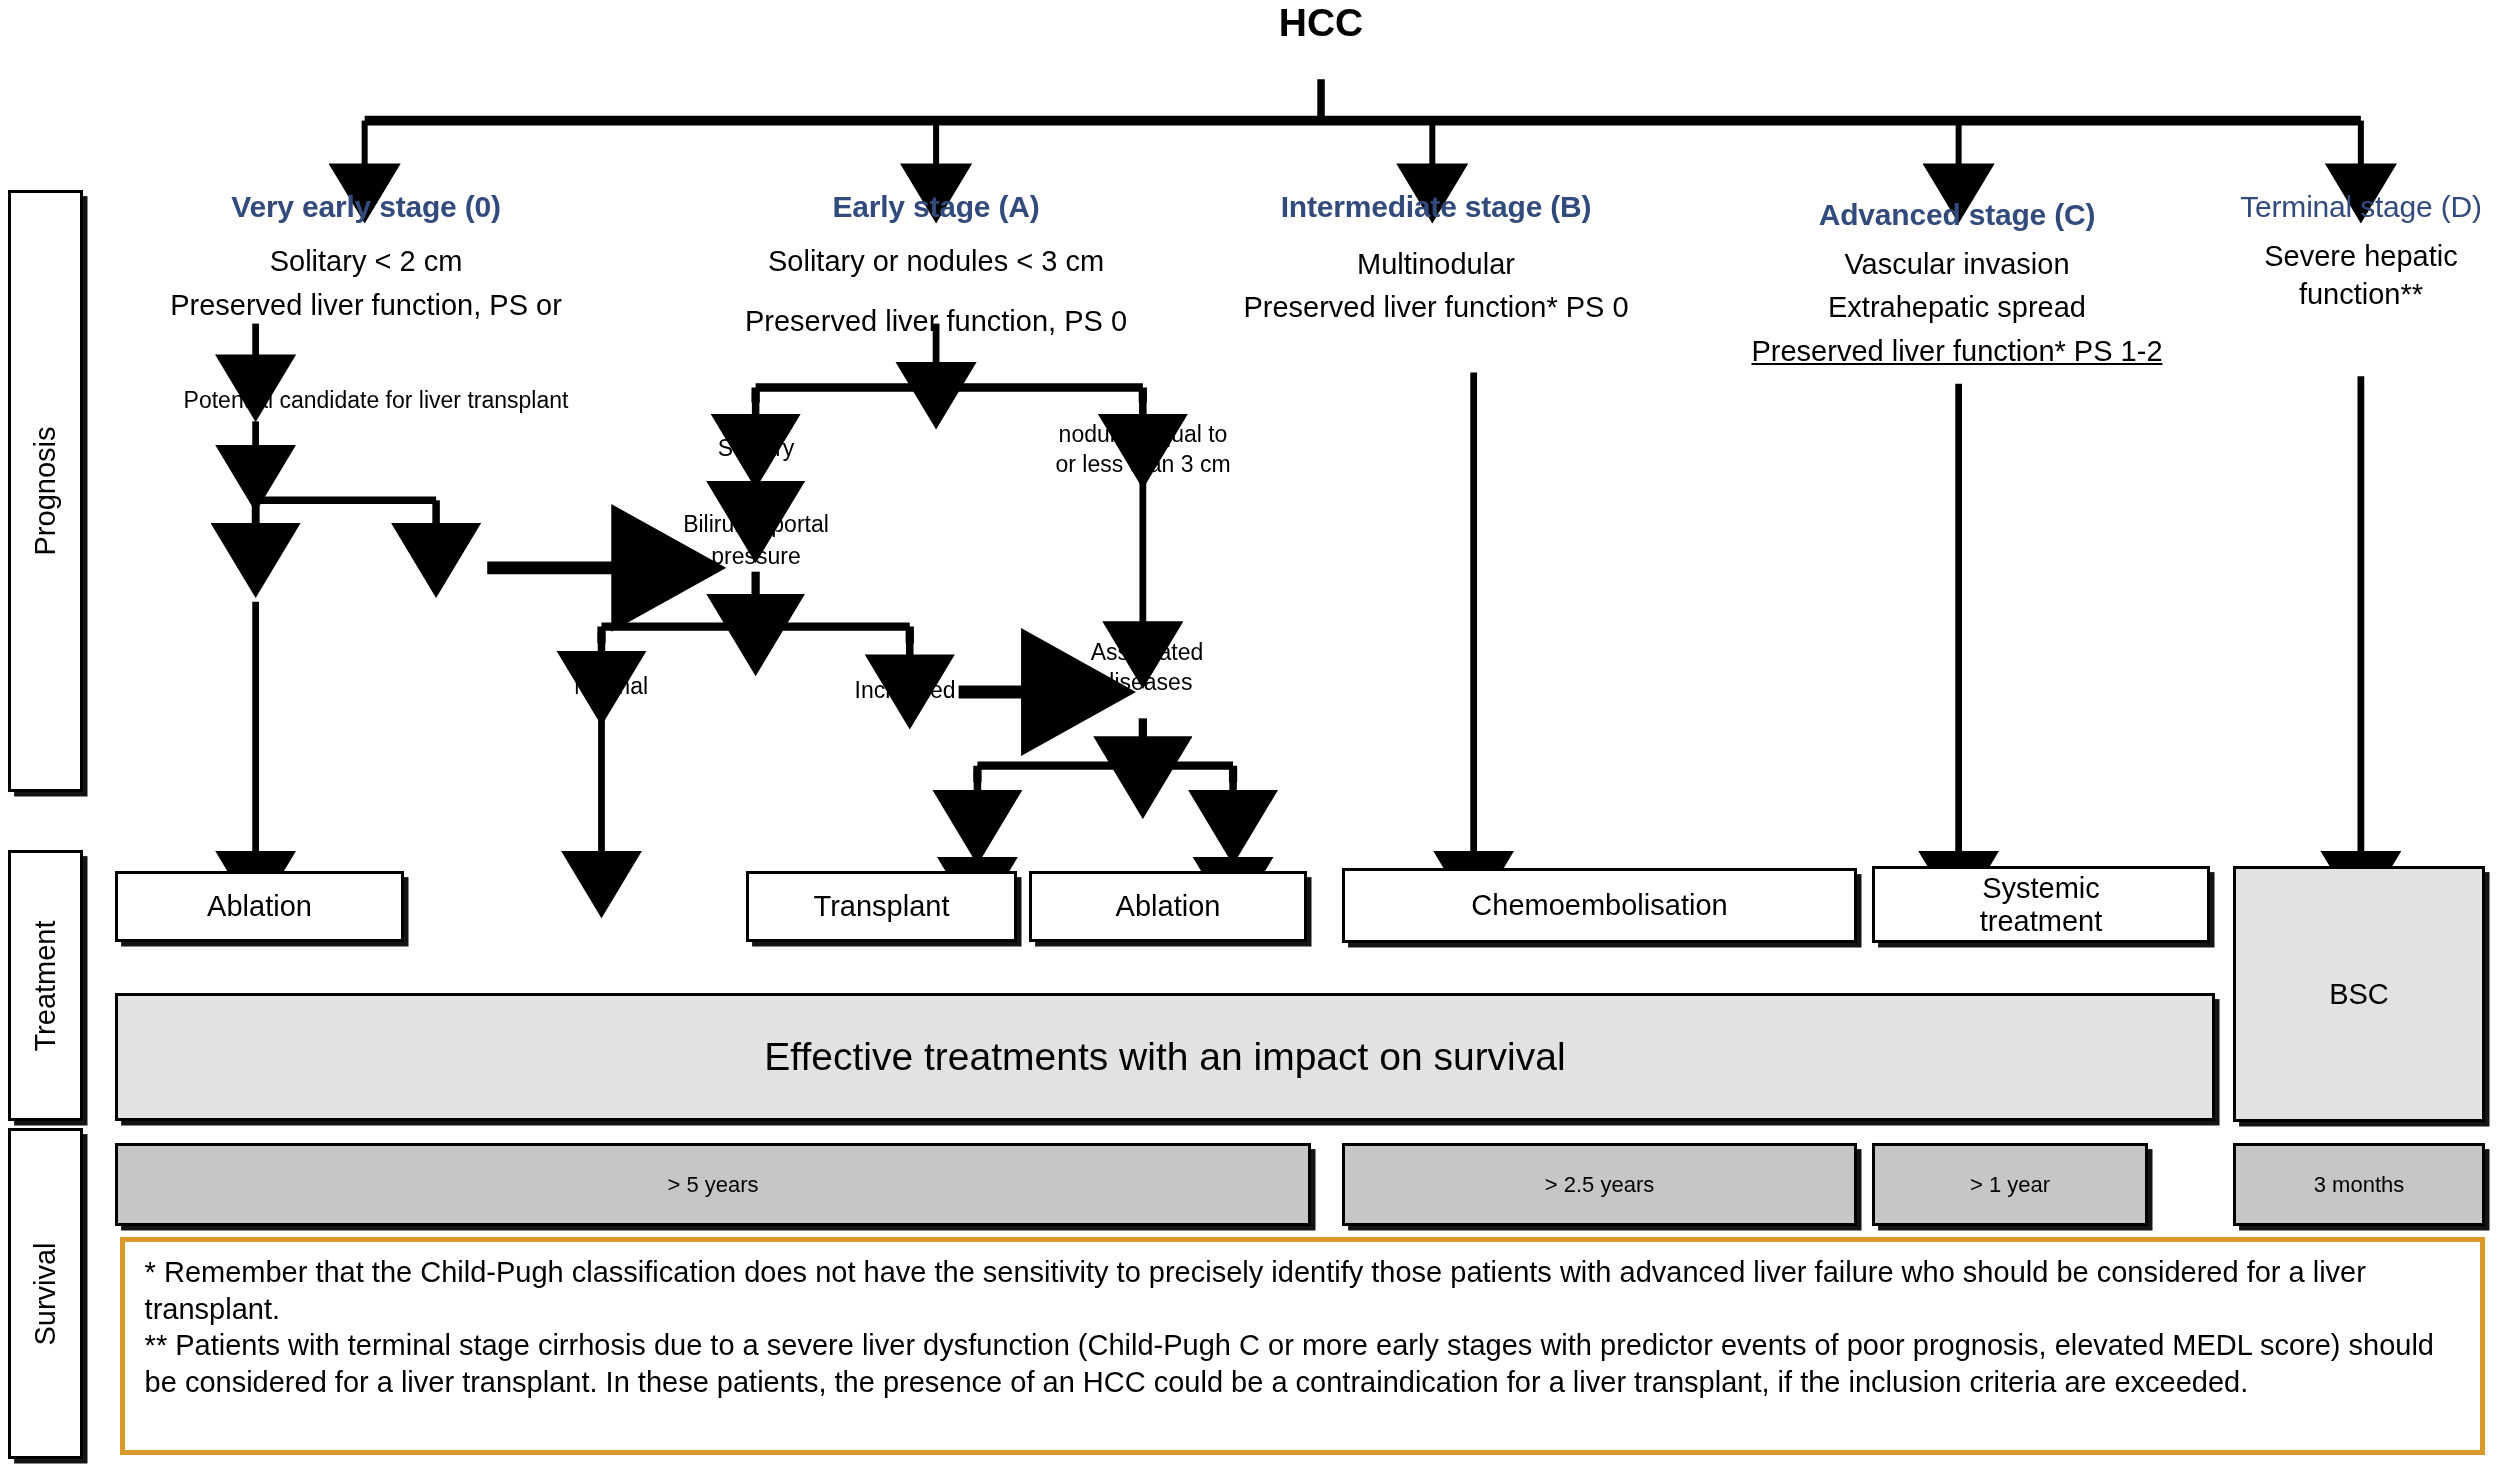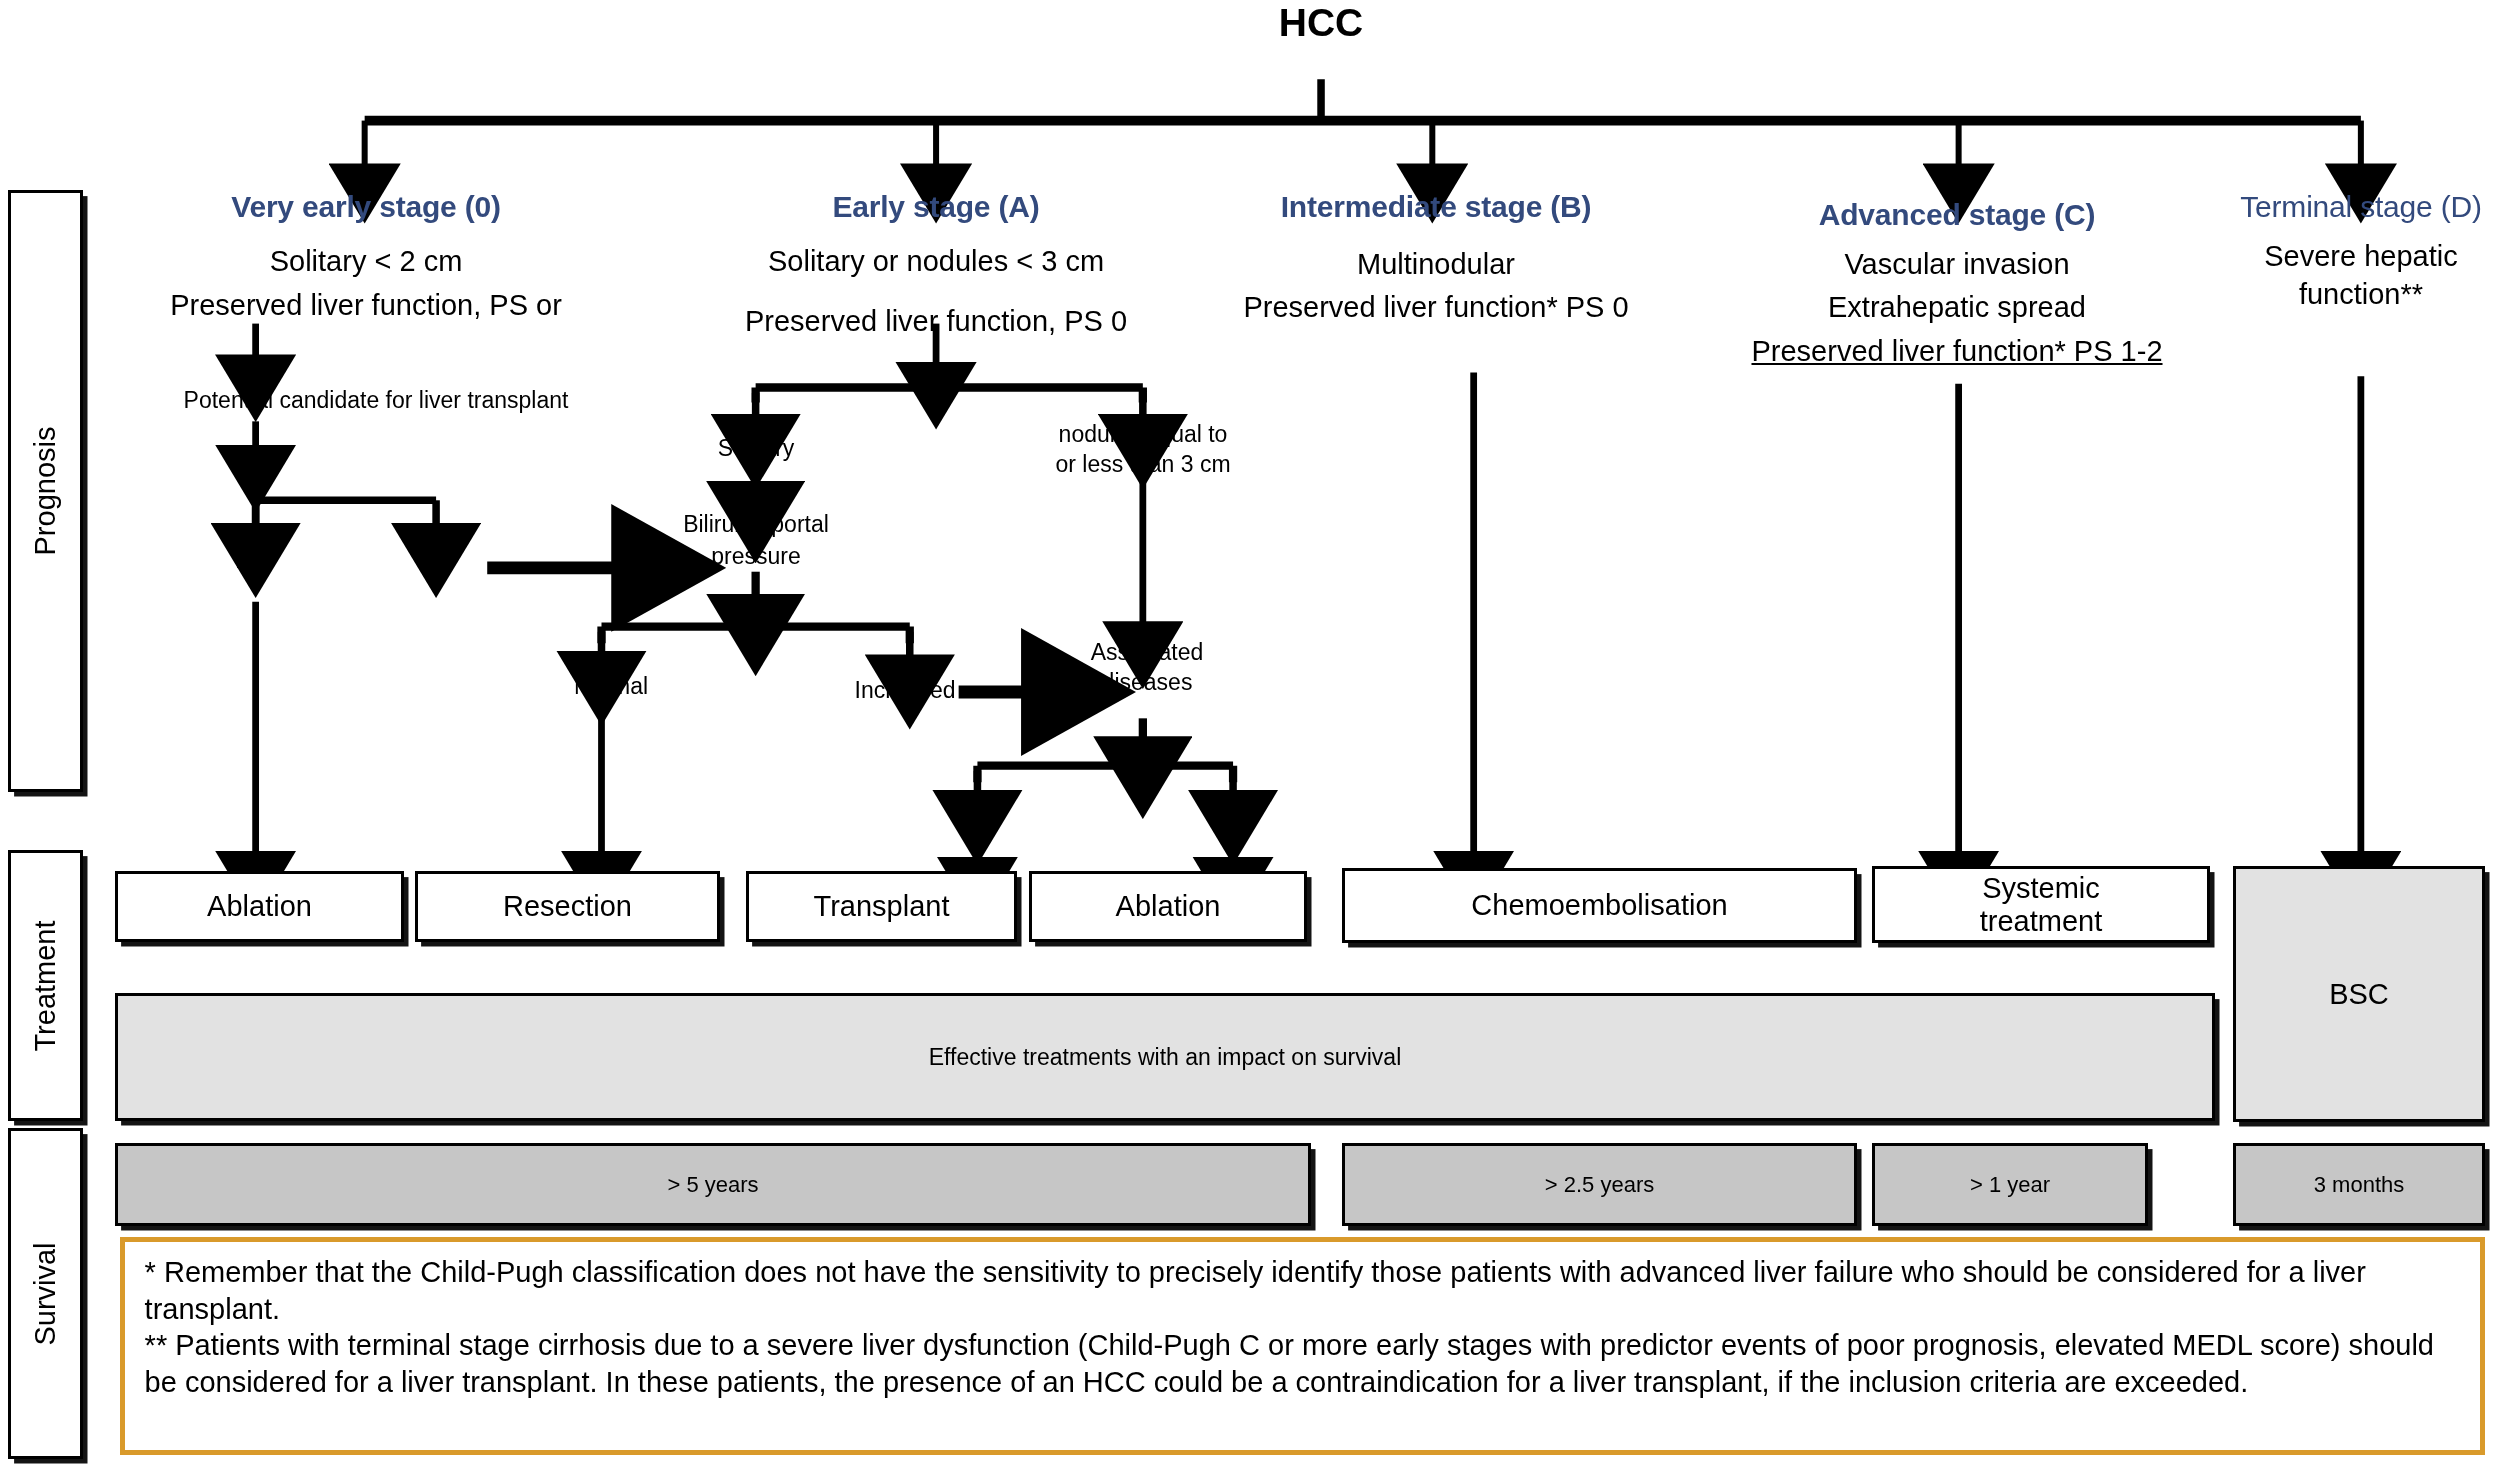--- a/index.html
+++ b/index.html
@@ -15,21 +15,21 @@
   .hcc{font-size:39px;font-weight:bold;color:#000;}
   .tbox{position:absolute;box-sizing:border-box;border:3.8px solid #000;background:#fff;
         display:flex;align-items:center;justify-content:center;text-align:center;
         font-size:29px;color:#000;box-shadow:5.3px 5.3px 0 -0.8px rgba(0,0,0,0.92);}
   .tbox.grey{background:#e2e2e2;}
   .sbox{position:absolute;box-sizing:border-box;border:3.8px solid #000;background:#c6c6c6;
         display:flex;align-items:center;justify-content:center;text-align:center;
         font-size:22px;color:#000;box-shadow:5.3px 5.3px 0 -0.8px rgba(0,0,0,0.92);}
   .effbar{position:absolute;box-sizing:border-box;border:3.8px solid #000;background:#e2e2e2;
         display:flex;align-items:center;justify-content:center;text-align:center;
-        font-size:23px;color:#000;box-shadow:5.3px 5.3px 0 -0.8px rgba(0,0,0,0.92);}
+        font-size:39px;color:#000;box-shadow:5.3px 5.3px 0 -0.8px rgba(0,0,0,0.92);}
 
   .rowlabel{position:absolute;box-sizing:border-box;border:3.8px solid #000;background:#fff;
         box-shadow:5.3px 5.3px 0 -0.8px rgba(0,0,0,0.92);}
   .rowlabel span{position:absolute;left:50%;top:50%;
         transform:translate(-50%,-50%) rotate(-90deg);
         white-space:nowrap;font-size:29px;color:#000;}
 
   .note{position:absolute;box-sizing:border-box;border:5.3px solid #d99a2b;background:#fff;
         padding:12px 19.6px 10.5px 19.6px;}
   .note p{margin:0;font-size:29px;line-height:1.26;color:#000;text-indent:0;}
@@ -150,23 +150,20 @@
 
   <div class="txt ctr node-lbl" style="left:1147px;top:639px;">Associated</div>
   <div class="txt ctr node-lbl" style="left:1147px;top:669px;">diseases</div>
 
   <div class="txt ctr node-lbl" style="left:975px;top:799px;">No</div>
   <div class="txt ctr node-lbl" style="left:1231px;top:799px;">Yes</div>
 
   <div class="tbox" style="left:115px;top:871px;width:289px;height:71px;">
     <span>Ablation</span>
   </div>
-  <div class="tbox" style="left:415px;top:871px;width:305px;height:71px;">
-    <span>Resection</span>
-  </div>
   <div class="tbox" style="left:746px;top:871px;width:271px;height:71px;">
     <span>Transplant</span>
   </div>
   <div class="tbox" style="left:1029px;top:871px;width:278px;height:71px;">
     <span>Ablation</span>
   </div>
   <div class="tbox" style="left:1342px;top:868px;width:515px;height:75px;">
     <span>Chemoembolisation</span>
   </div>
   <div class="tbox" style="left:1872px;top:866px;width:338px;height:77px;line-height:1.12;">

